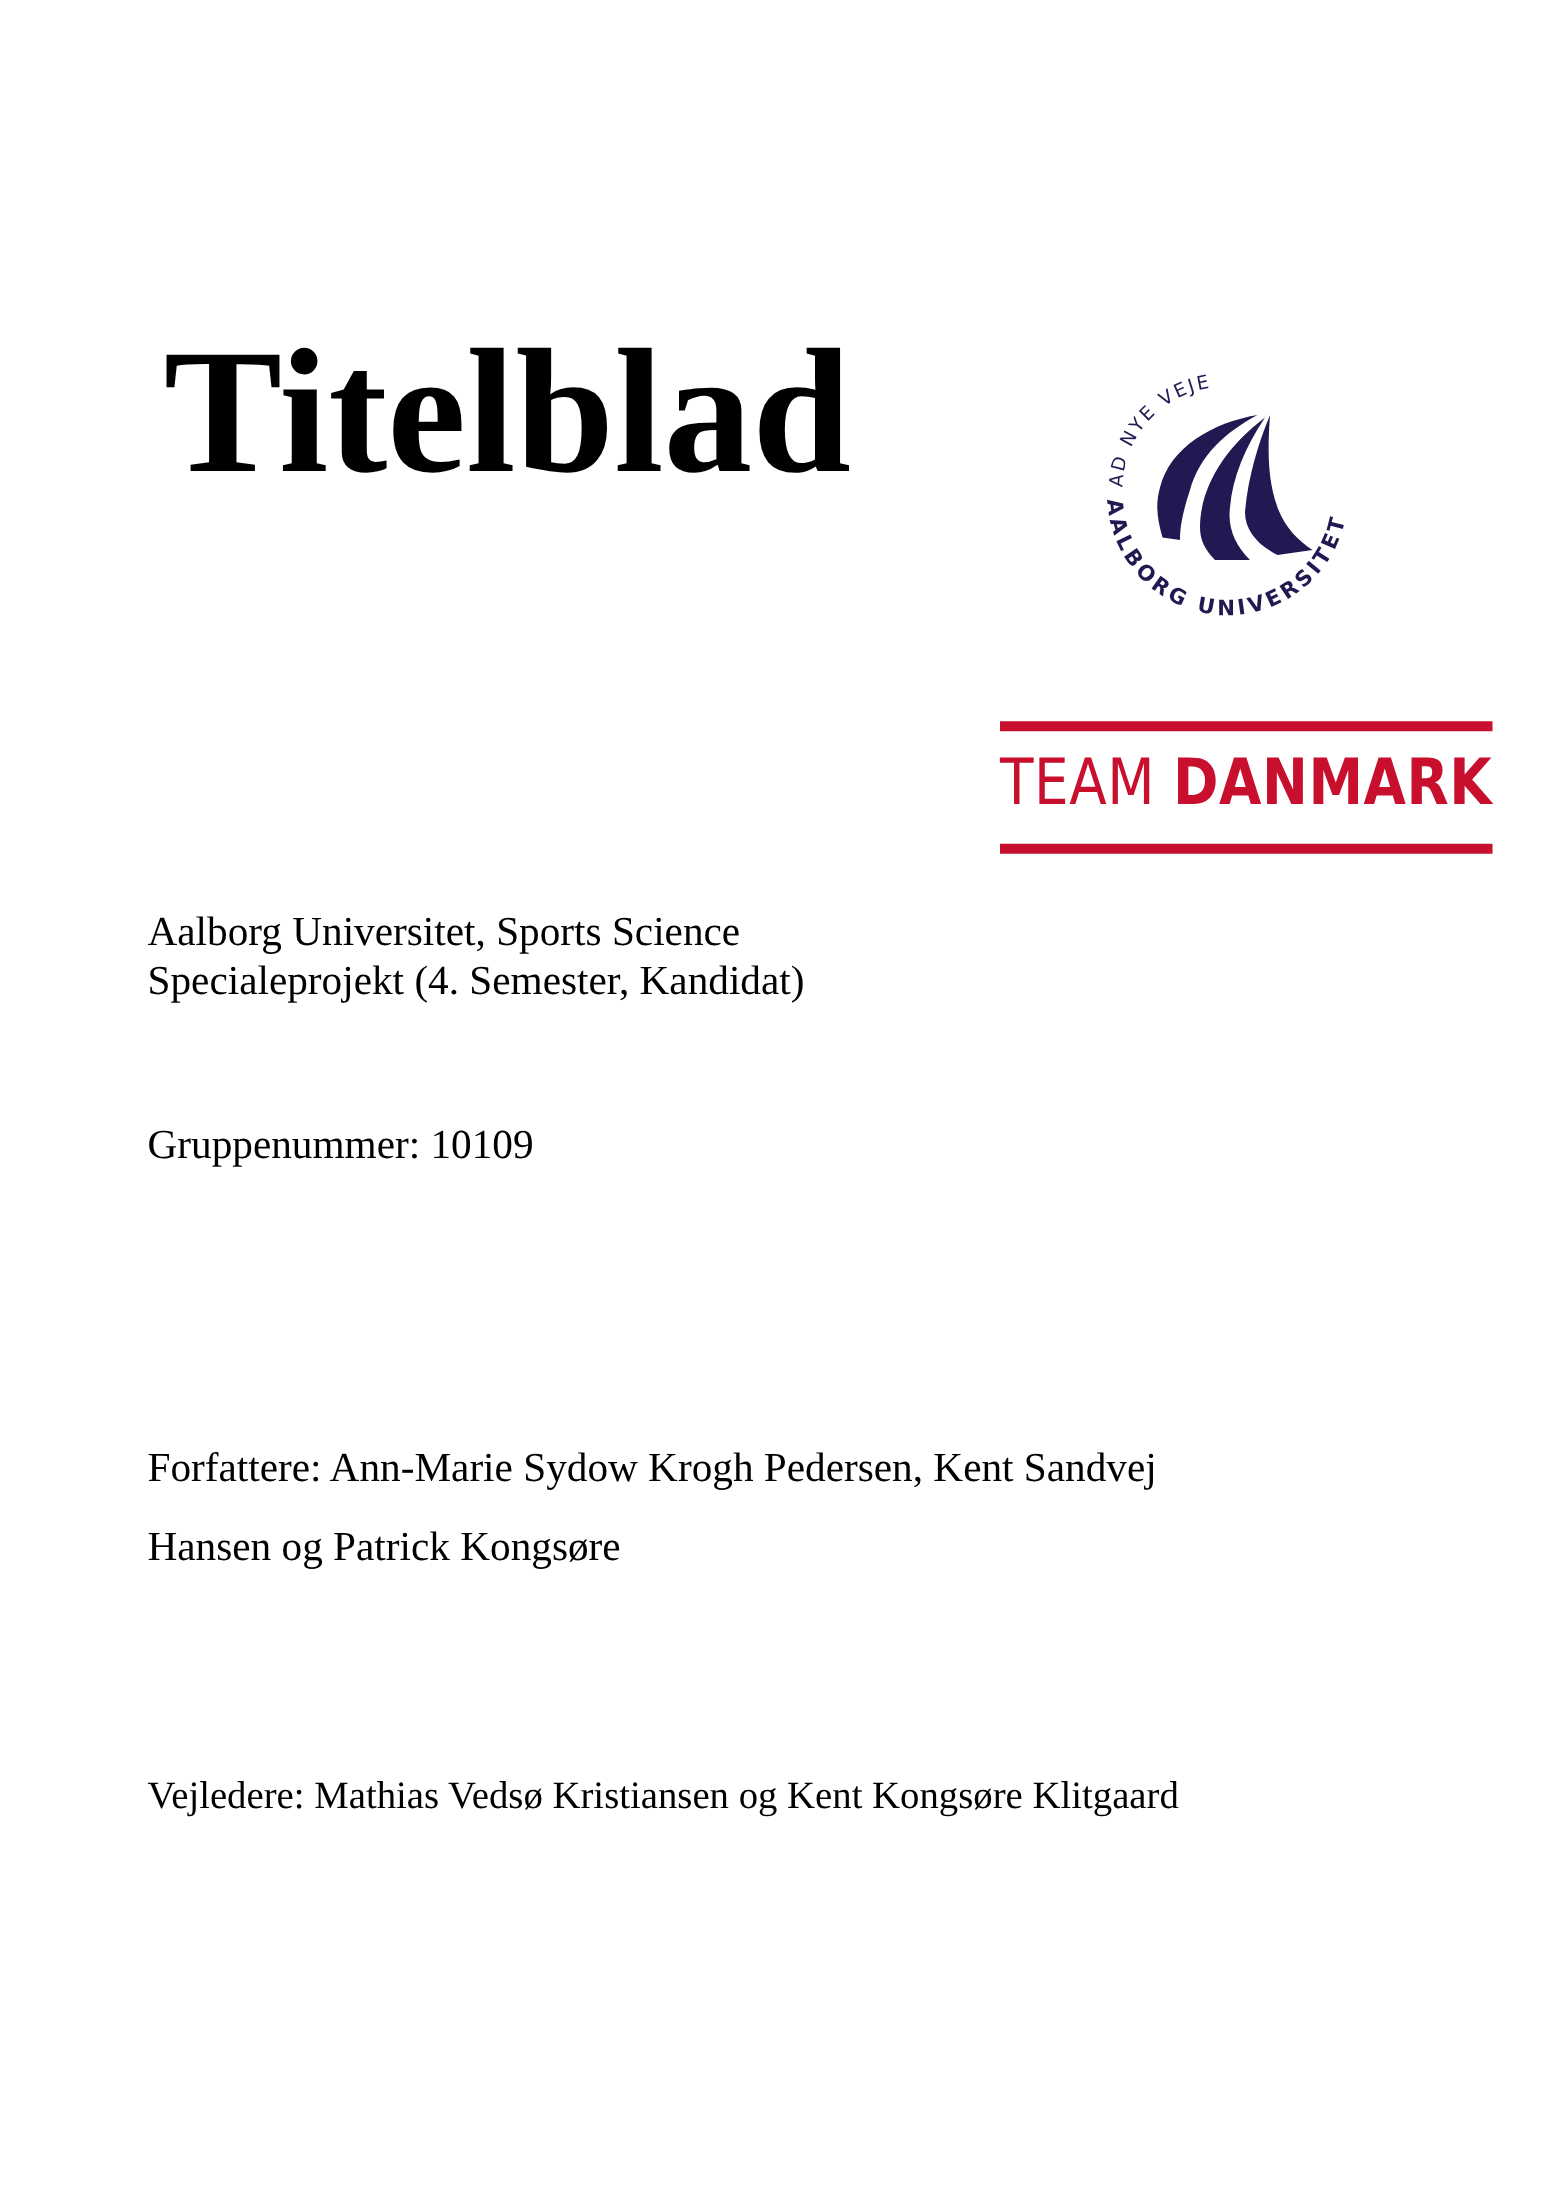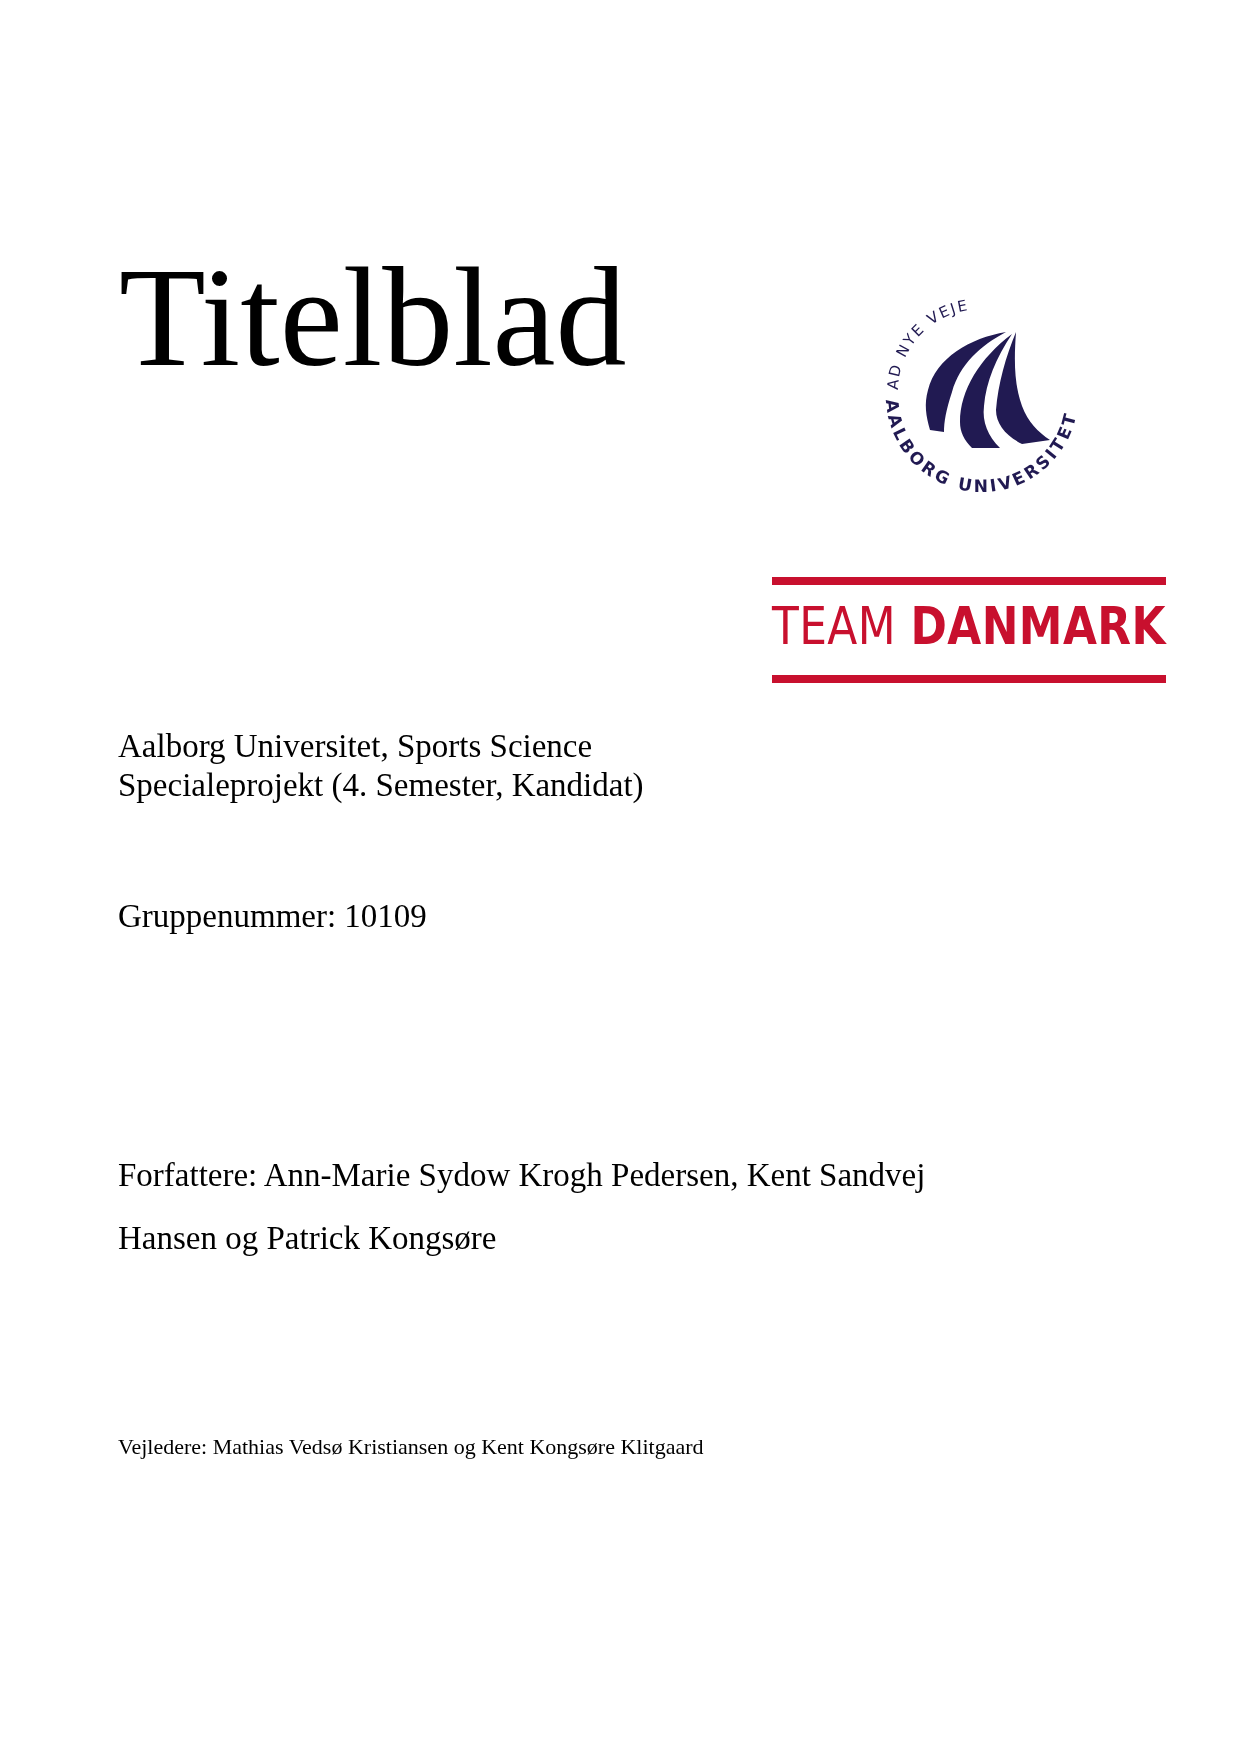--- a/index.html
+++ b/index.html
@@ -1,32 +1,32 @@
 <!DOCTYPE html>
 <html><head>
   <meta charset="utf-8">
   <style>
     html, body { margin: 0; padding: 0; background: #ffffff; }
     body { width: 1241px; height: 1754px; position: relative; overflow: hidden; font-family: "Liberation Serif", "DejaVu Serif", serif; color: #000; }
-    .page-title { position: absolute; left: 115px; top: 242px; font-size: 142px; line-height: 1; margin: 4px; font-weight: normal; letter-spacing: 0px; }
+    .page-title { position: absolute; left: 115px; top: 242px; font-size: 142px; line-height: 1; margin: 16px; font-weight: bold; letter-spacing: 0px; }
     .aau-logo { position: absolute; left: 860px; top: 272px; width: 240px; height: 230px; }
-    .td-logo { position: absolute; left: 772px; top: 577px; width: 394px; height: 106px; }
+    .td-logo { position: absolute; left: 800px; top: 577px; width: 394px; height: 106px; }
     .td-bar { position: absolute; left: 0; width: 394px; height: 8px; background: #c8102e; }
     .td-bar.top { top: 0; }
     .td-bar.bottom { top: 98px; }
     .td-text { position: absolute; left: 0; top: 22px; width: 394px; height: 56px; font-family: "DejaVu Sans", "Liberation Sans", sans-serif; font-size: 51px; line-height: 56px; color: #c8102e; white-space: nowrap; letter-spacing: 0.5px; transform: scaleX(0.86); transform-origin: left center; }
     .td-text .light { font-weight: normal; }
     .td-text .bold { font-weight: bold; }
     .line { position: absolute; left: 118px; font-size: 33px; line-height: 40px; white-space: nowrap; margin: 0; text-align: center; }
     .l1 { top: 726px; }
     .l2 { top: 765px; }
     .l3 { top: 896px; }
     .l4 { top: 1155px; }
     .l5 { top: 1218px; }
-    .l6 { top: 1416px; font-size: 22px; margin-top: 11px; }
+    .l6 { top: 1416px; font-size: 31px; }
   </style>
 </head>
 <body>
 
 <h1 class="page-title">Titelblad</h1>
 
 <div class="aau-logo">
   <svg width="240" height="230" viewBox="0 0 240 230">
     <defs>
       <path id="arcTop" d="M 38 118 A 82 82 0 0 1 110 38" fill="none"></path>

